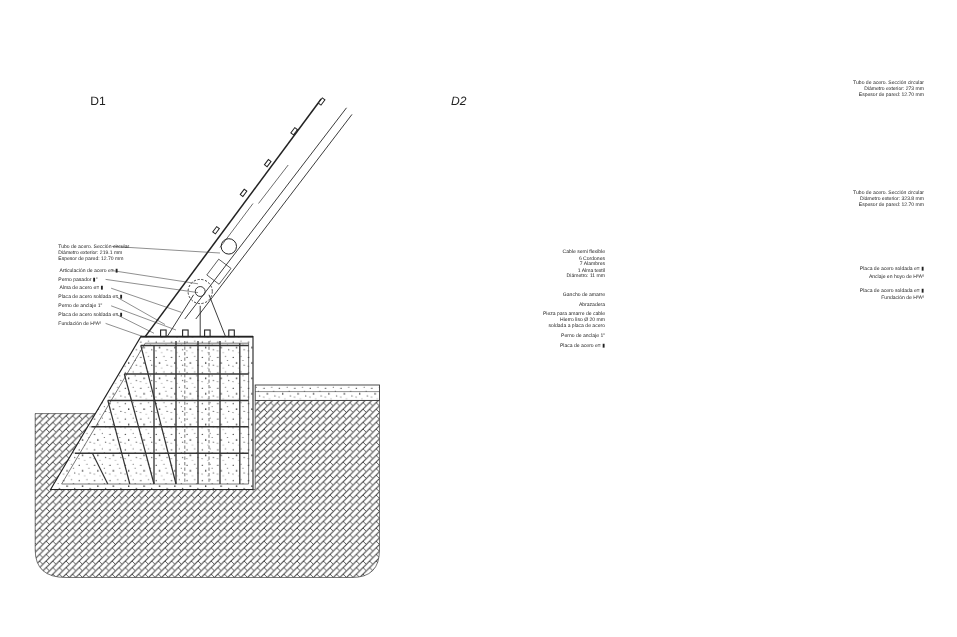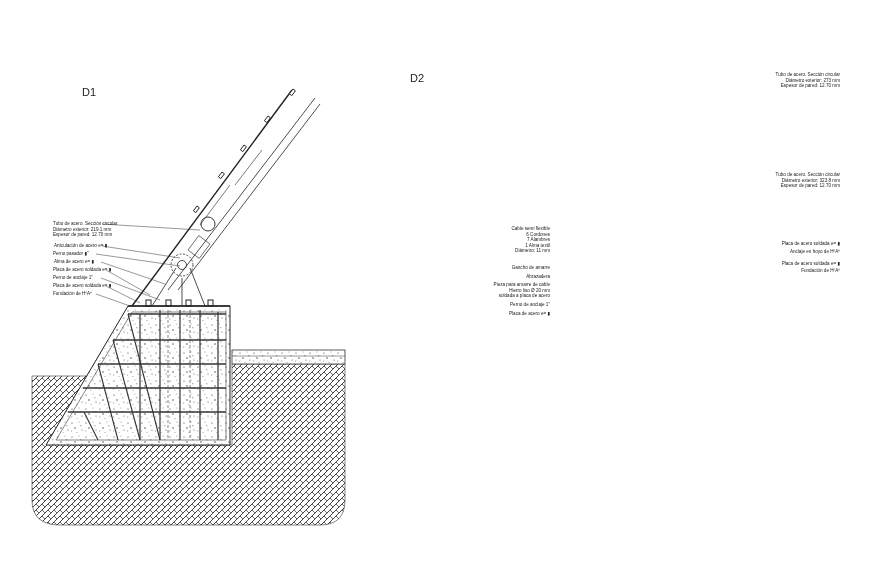--- a/index.html
+++ b/index.html
@@ -196,21 +196,21 @@
       <line x1="757" y1="244" x2="690" y2="296">
       <line x1="756" y1="252" x2="690" y2="320">
       <line x1="760" y1="264" x2="752" y2="480">
       <line x1="770" y1="271" x2="762" y2="470">
     </line></line></line></line></line></line></line></line></line></line></line></line></line></line></g>
   </path></path></circle></circle></line></rect></path></rect></rect></line></path></line></line></rect></rect></path></g>
 
 
 
 <div class="title" style="left:58px;top:86px;">D1</div>
-<div class="title" style="left:386px;top:72px;">D2</div>
+<div class="title" style="left:386px;top:86px;font-style:italic;">D2</div>
 
 
 <div class="label" style="left:53px;top:221px;">
   <div>Tubo de acero. Sección circular</div>
   <div>Diámetro exterior: 219.1 mm</div>
   <div>Espesor de pared: 12.70 mm</div>
 </div>
 <div class="label" style="left:54px;top:243px;">Articulación de acero e= ▮</div>
 <div class="label" style="left:53px;top:251px;">Perno pasador ▮"</div>
 <div class="label" style="left:54px;top:259px;">Alma de acero e= ▮</div>

